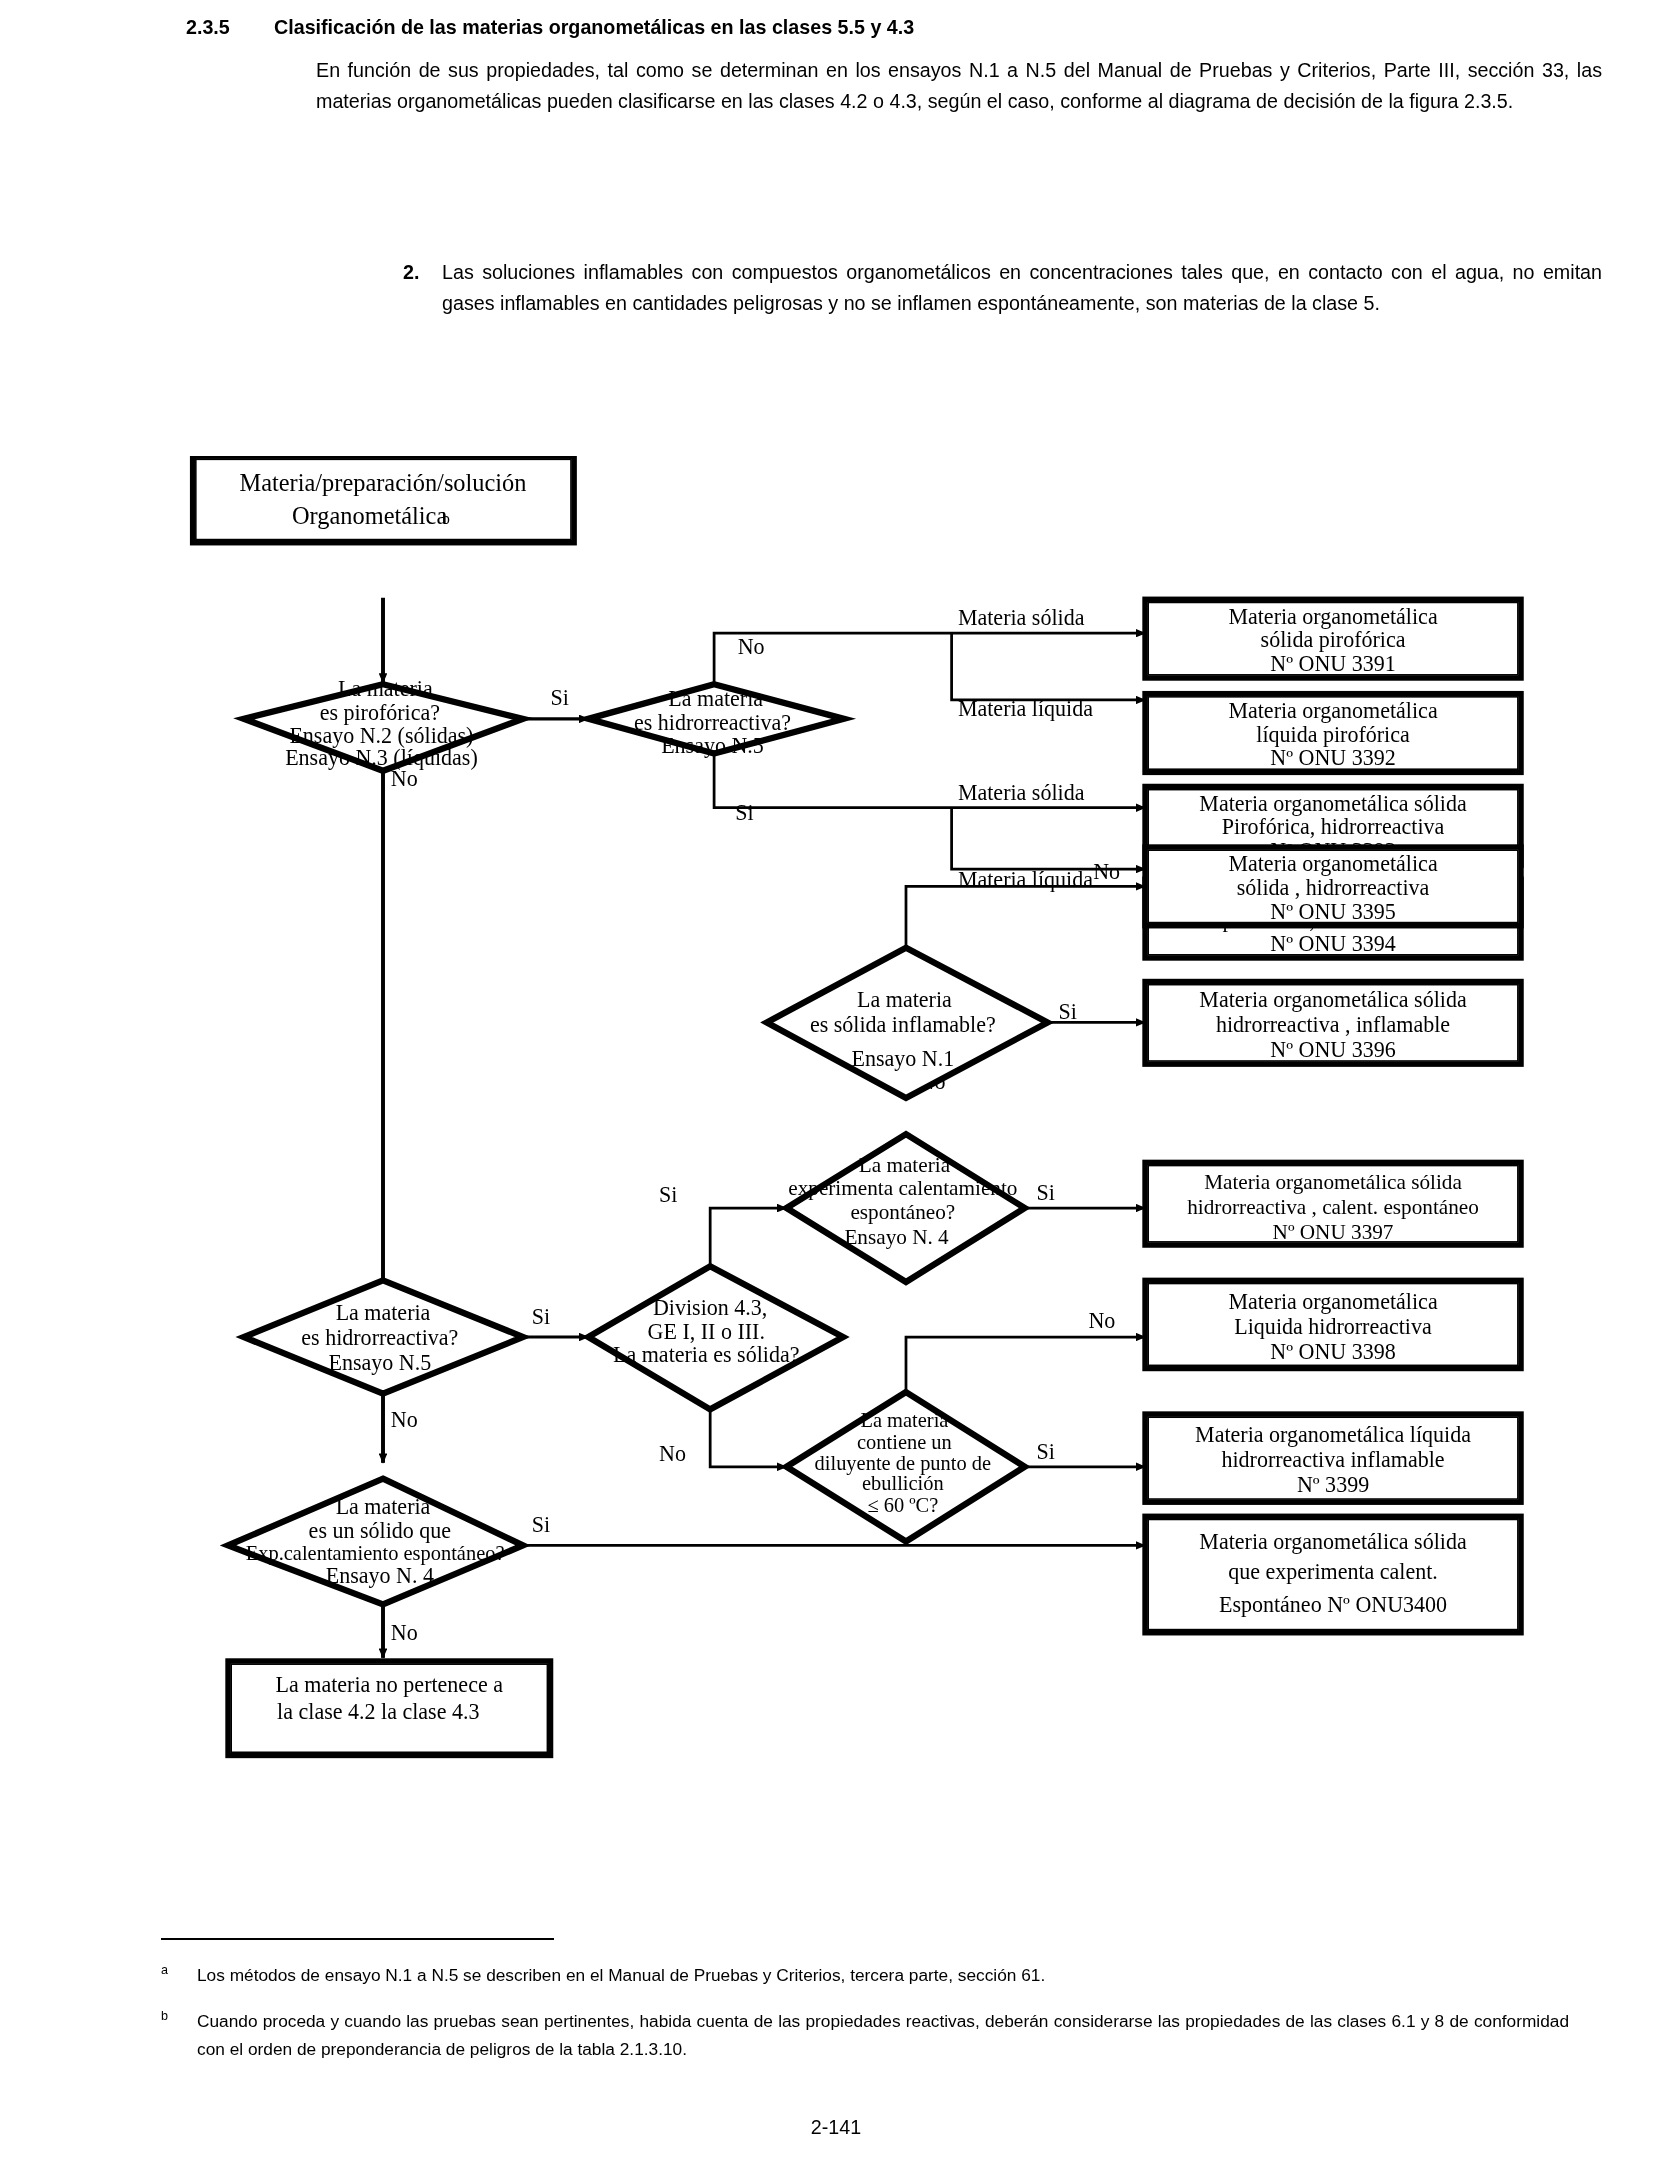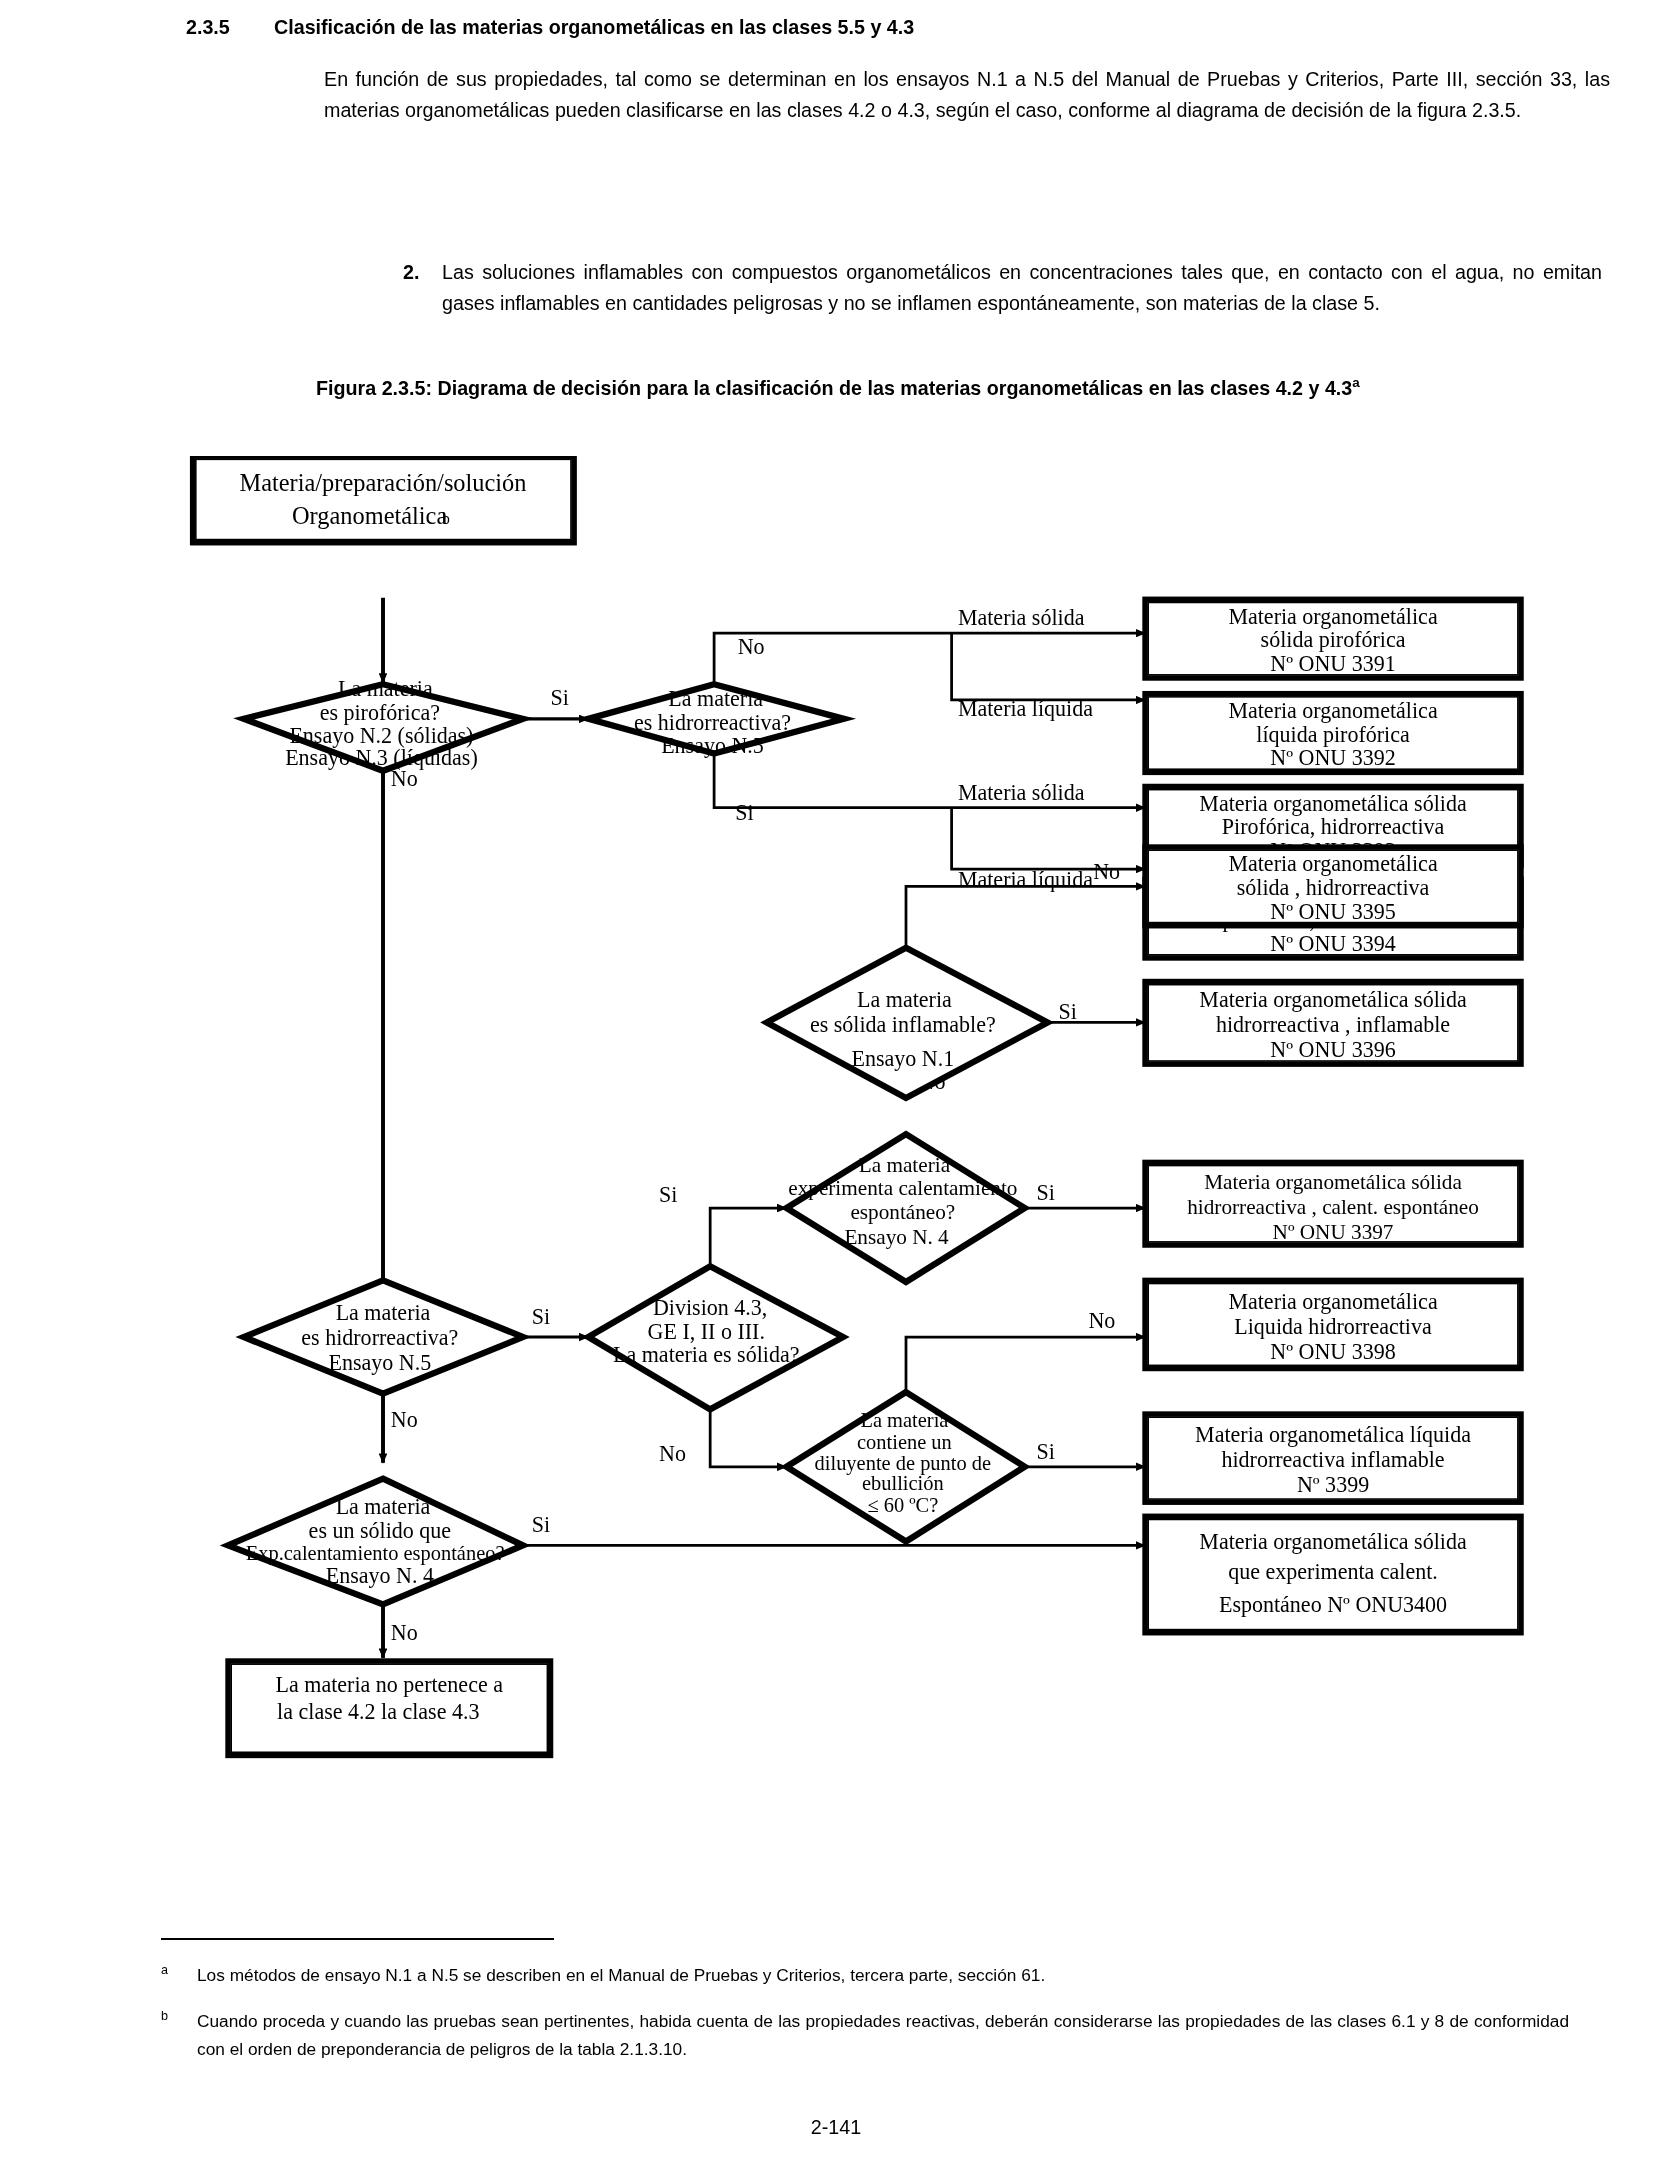--- a/index.html
+++ b/index.html
@@ -5,21 +5,21 @@
   html,body{margin:0;padding:0;background:#fff;}
   body{width:1672px;height:2183px;position:relative;font-family:"Liberation Sans",sans-serif;color:#000;}
   .page{position:relative;width:1660px;height:2183px;}
 
   
   .sec-head{position:absolute;left:186px;top:14px;width:1416px;font-weight:bold;font-size:19.7px;line-height:1.35;}
   .sec-num{position:absolute;left:0;top:0;}
   .sec-title{position:absolute;left:88px;top:0;}
 
   .para{position:absolute;font-size:19.7px;line-height:31px;text-align:justify;}
-  #intro-para{left:316px;top:64px;width:1286px;margin-left:8px;}
+  #intro-para{left:316px;top:55px;width:1286px;}
 
   .note-block{position:absolute;font-size:19.7px;line-height:31px;}
   #nota1{left:316px;top:160px;width:1286px;}
   #nota1 .lbl{position:absolute;left:0;top:0;font-weight:bold;}
   #nota1 .body{margin-left:126px;text-align:justify;}
   #nota2{left:316px;top:257px;width:1286px;}
   #nota2 .lbl{position:absolute;left:87px;top:0;font-weight:bold;}
   #nota2 .body{margin-left:126px;text-align:justify;}
 
   #fig-cap{position:absolute;left:316px;top:367px;width:1286px;font-size:19.7px;font-weight:bold;line-height:31px;text-align:justify;}
@@ -50,21 +50,20 @@
   </div>
 
   <div class="para" id="intro-para">En función de sus propiedades, tal como se determinan en los ensayos N.1 a N.5 del Manual de Pruebas y Criterios, Parte III, sección 33, las materias organometálicas pueden clasificarse en las clases 4.2 o 4.3, según el caso, conforme al diagrama de decisión de la figura 2.3.5.</div>
 
 
   <div class="note-block" id="nota2">
     <span class="lbl">2.</span>
     <div class="body">Las soluciones inflamables con compuestos organometálicos en concentraciones tales que, en contacto con el agua, no emitan gases inflamables en cantidades peligrosas y no se inflamen espontáneamente, son materias de la clase 5.</div>
   </div>
 
-  <div id="fig-cap"><span>Figura 2.3.5: Diagrama de decisión para la clasificación de las materias organometálicas en las clases 4.2 y 4.3</span><span class="sup">a</span></div>
 
   <svg id="flow" width="1672" height="1416" viewBox="0 0 2126 1800">
     <defs>
       <marker id="ah" markerWidth="13" markerHeight="11" refX="12" refY="5.5" orient="auto" markerUnits="userSpaceOnUse">
         <path d="M0,0 L13,5.5 L0,11 z" fill="#000"></path>
       </marker>
     </defs>
 
     <g stroke="#000" fill="none">
 

